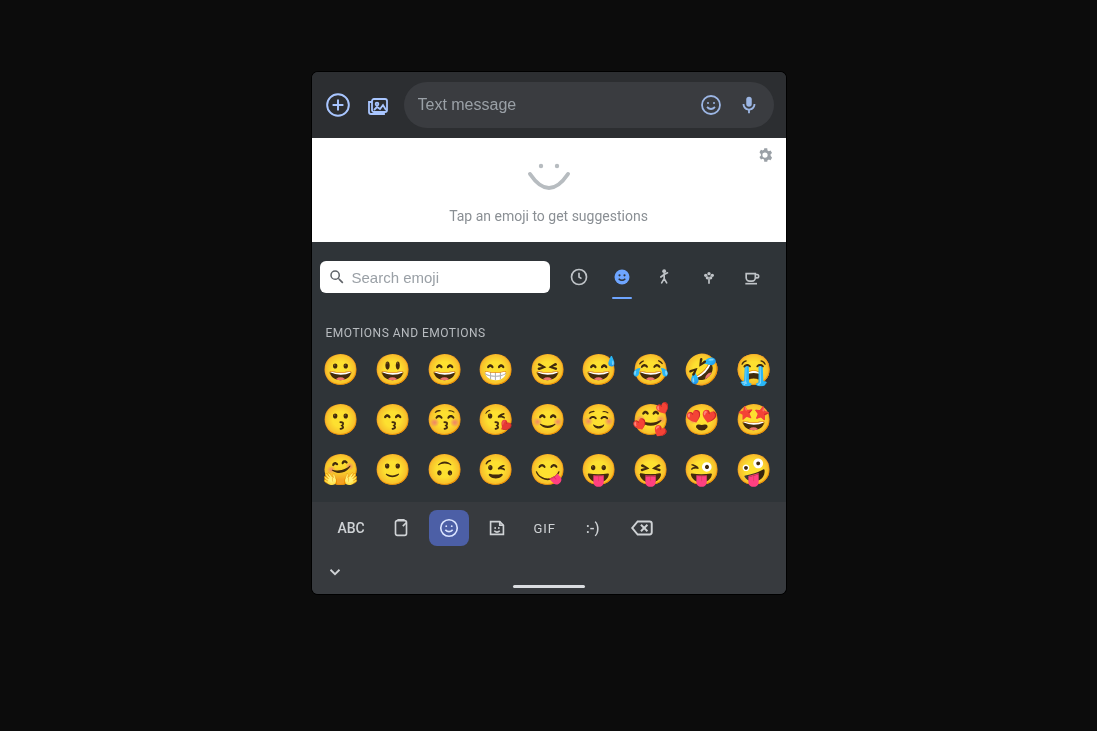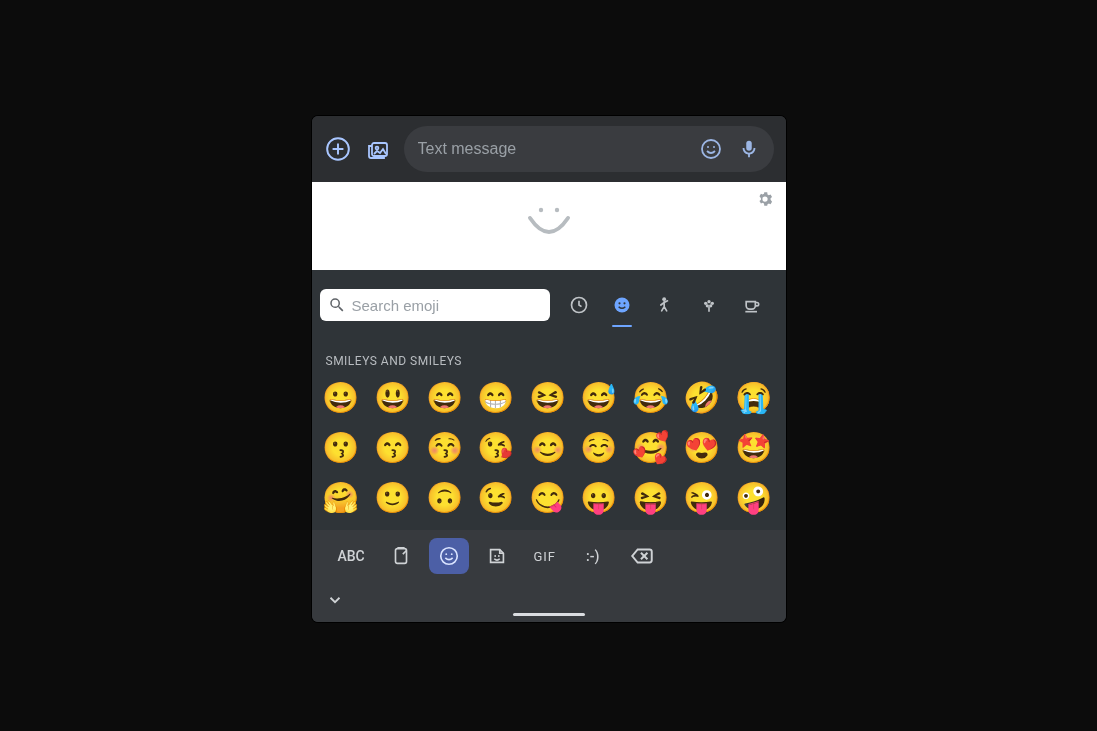--- a/index.html
+++ b/index.html
@@ -1,20 +1,20 @@
 <!DOCTYPE html>
 <html><head>
 <meta charset="utf-8">
 <style>
   * { box-sizing: border-box; margin: 0; padding: 0; }
   html, body { width: 1097px; height: 731px; background: #0c0c0c; font-family: Roboto, "Helvetica Neue", Arial, sans-serif; }
   .outer { width: 1097px; height: 731px; display: flex; align-items: flex-start; justify-content: center; }
   .phone {
     width: 474px;
-    margin-top: 116px;
+    margin-top: 72px;
     background: #303235;
     border-radius: 6px;
     overflow: hidden;
     box-shadow: 0 0 0 1px #000;
   }
 
   
   .msg-row {
     display: flex; align-items: center;
     padding: 10px 12px;
@@ -218,20 +218,21 @@
       <div class="gear">
         <svg width="18" height="18" viewBox="0 0 24 24" fill="currentColor">
           <path d="M19.4 13a7.8 7.8 0 0 0 .1-1 7.8 7.8 0 0 0-.1-1l2-1.6-2-3.4-2.4 1a7.6 7.6 0 0 0-1.7-1L15 3h-4l-.3 2a7.6 7.6 0 0 0-1.7 1l-2.4-1-2 3.4L6.6 11a7.8 7.8 0 0 0 0 2l-2 1.6 2 3.4 2.4-1a7.6 7.6 0 0 0 1.7 1L11 21h4l.3-2a7.6 7.6 0 0 0 1.7-1l2.4 1 2-3.4zM12 15.5A3.5 3.5 0 1 1 15.5 12 3.5 3.5 0 0 1 12 15.5z"></path>
         </svg>
       </div>
       <svg class="smile-draw" viewBox="0 0 46 38">
         <circle cx="15" cy="6" r="2.2" fill="#b7bcc0"></circle>
         <circle cx="31" cy="6" r="2.2" fill="#b7bcc0"></circle>
         <path d="M4 14 Q23 42 42 14" fill="none" stroke="#b7bcc0" stroke-width="4" stroke-linecap="round"></path>
       </svg>
+      <div class="suggest-text">Tap an emoji to get suggestions</div>
     </div>
 
     <div class="search-row">
       <div class="search-box">
         <svg width="18" height="18" viewBox="0 0 24 24" fill="currentColor">
           <path d="M15.5 14h-.79l-.28-.27A6.47 6.47 0 0 0 16 9.5 6.5 6.5 0 1 0 9.5 16a6.47 6.47 0 0 0 4.23-1.57l.27.28v.79L19 20.5 20.5 19zM9.5 14A4.5 4.5 0 1 1 14 9.5 4.5 4.5 0 0 1 9.5 14z"></path>
         </svg>
         <input type="text" placeholder="Search emoji" style="">
       </div>
       <div class="cat-icons">
@@ -268,21 +269,21 @@
         <div class="cat-btn">
           <svg width="20" height="20" viewBox="0 0 24 24" fill="none" stroke="currentColor" stroke-width="2">
             <path d="M5 8 h11 v5 a4 4 0 0 1 -4 4 h-3 a4 4 0 0 1 -4 -4 z"></path>
             <path d="M16 9 h2 a2 2 0 0 1 0 4 h-2"></path>
             <line x1="4" y1="20" x2="18" y2="20"></line>
           </svg>
         </div>
       </div>
     </div>
 
-    <div class="section-label">SMILEYS AND SMILEYS</div>
+    <div class="section-label">EMOTIONS AND EMOTIONS</div>
 
     <div class="emoji-scroll">
       <div class="emoji-grid" id="emoji-grid-container">
           <div class="emoji-cell">😀</div>
           <div class="emoji-cell">😃</div>
           <div class="emoji-cell">😄</div>
           <div class="emoji-cell">😁</div>
           <div class="emoji-cell">😆</div>
           <div class="emoji-cell">😅</div>
           <div class="emoji-cell">😂</div>

